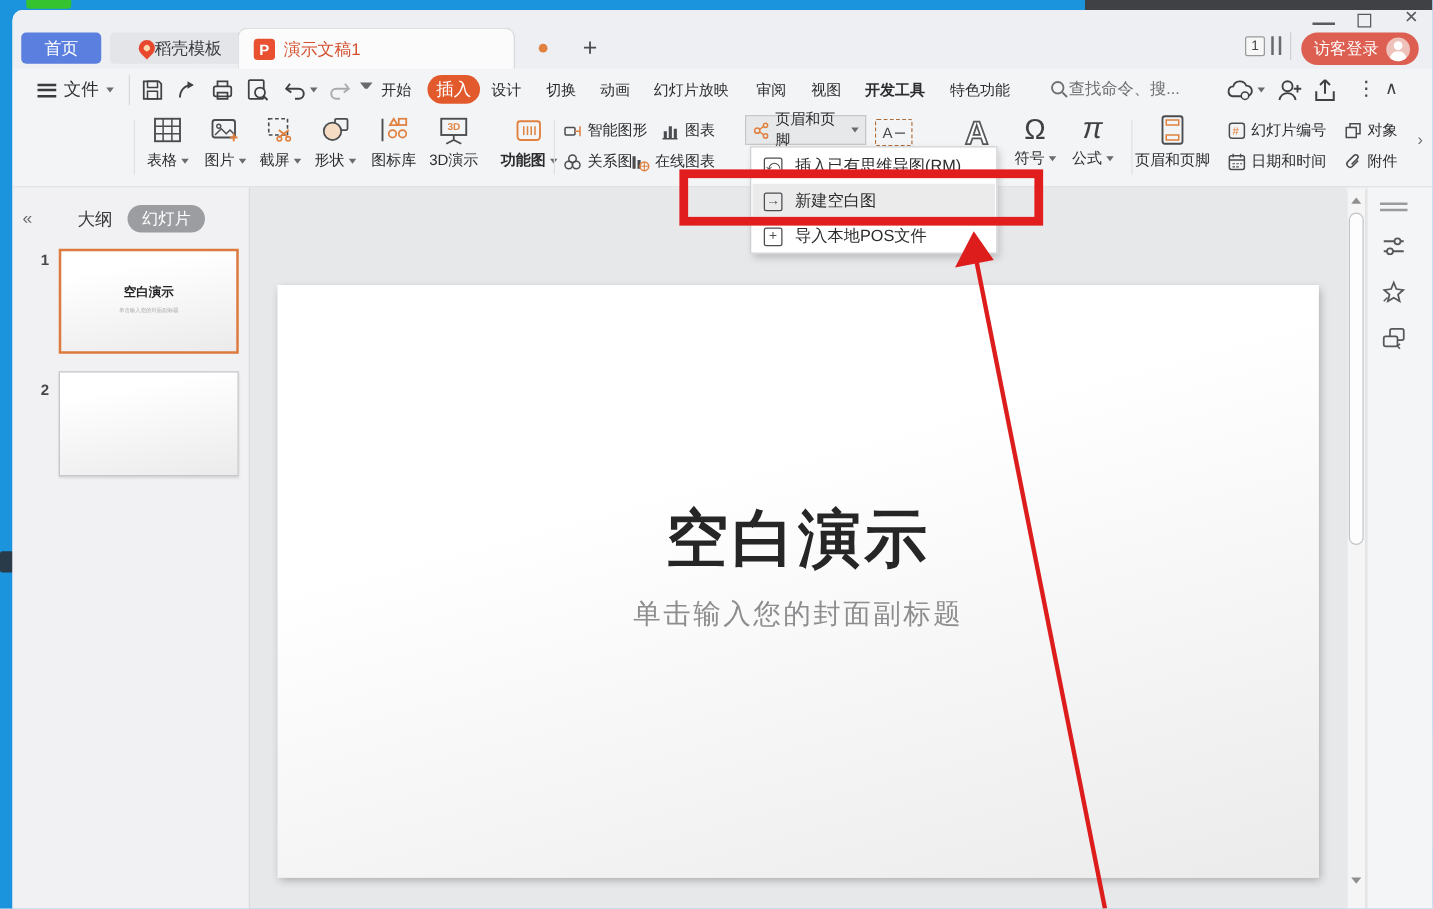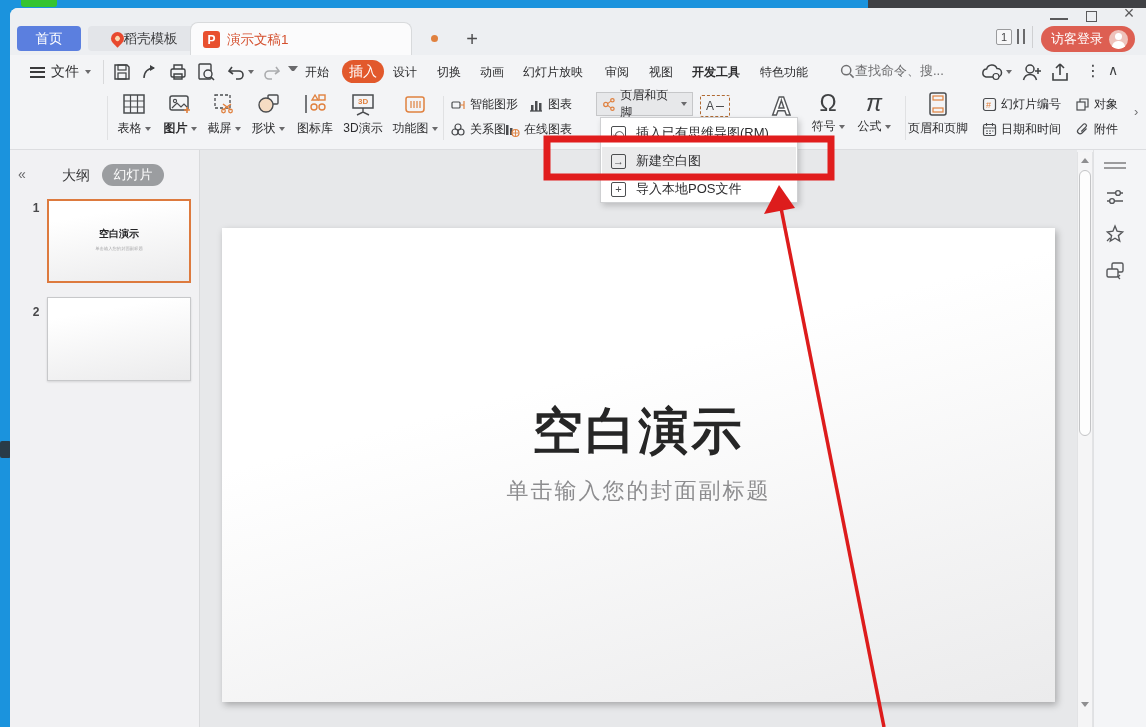--- a/index.html
+++ b/index.html
@@ -243,21 +243,21 @@
   <div class="abs rbtn" style="left:113px;width:42px;">
     <svg class="ic" width="26" height="26" viewBox="0 0 26 26">
         <rect x="3" y="4" width="20" height="18" fill="none" stroke="#4a4c4f" stroke-width="1.5"></rect>
         <path d="M3 10h20M3 16h20M9.5 4v18M16.5 4v18" stroke="#4a4c4f" stroke-width="1.2"></path>
       </svg>
     <span class="lbl">
         <span>表格</span>
         <span class="caret sm"></span>
       </span>
   </div>
-  <div class="abs rbtn" style="left:159px;width:42px;font-weight:bold;">
+  <div class="abs rbtn" style="left:159px;width:42px;">
     <svg class="ic" width="26" height="26" viewBox="0 0 26 26">
         <rect x="3" y="5" width="18" height="14" rx="2" fill="none" stroke="#4a4c4f" stroke-width="1.5"></rect>
         <circle cx="8" cy="10" r="1.6" fill="none" stroke="#4a4c4f" stroke-width="1.1"></circle>
         <path d="M5 17l5-5 4 4 3-3 3 3" fill="none" stroke="#4a4c4f" stroke-width="1.2"></path>
         <path d="M20 16v6M17 19h6" stroke="#e0813f" stroke-width="1.6"></path>
       </svg>
     <span class="lbl">
         <span>图片</span>
         <span class="caret sm"></span>
       </span>
@@ -295,21 +295,21 @@
     <span class="lbl">图标库</span>
   </div>
   <div class="abs rbtn" style="left:341px;width:44px;">
     <svg class="ic" width="30" height="26" viewBox="0 0 30 26">
         <rect x="5" y="4" width="20" height="13" fill="none" stroke="#4a4c4f" stroke-width="1.5"></rect>
         <path d="M15 17v4M9 24l6-3 6 3" fill="none" stroke="#4a4c4f" stroke-width="1.4"></path>
         <text x="10" y="13" font-size="8" fill="#e0813f" font-weight="bold">3D</text>
       </svg>
     <span class="lbl">3D演示</span>
   </div>
-  <div class="abs rbtn" style="left:392px;width:46px;">
+  <div class="abs rbtn" style="left:400px;width:46px;font-weight:bold;">
     <svg class="ic" width="26" height="26" viewBox="0 0 26 26">
         <path d="M6 6h14M6 6q-2 0 -2 2v10q0 3 3 3h12q3 0 3-3V8q0-2-2-2" fill="none" stroke="#e0813f" stroke-width="1.5"></path>
         <path d="M9 10v7M12 10v7M15 10v7M18 10v7" stroke="#e0813f" stroke-width="1.2"></path>
       </svg>
     <span class="lbl">
         <span>功能图</span>
         <span class="caret sm"></span>
       </span>
   </div>
   <div class="abs rsep" style="left:443px;"></div>

